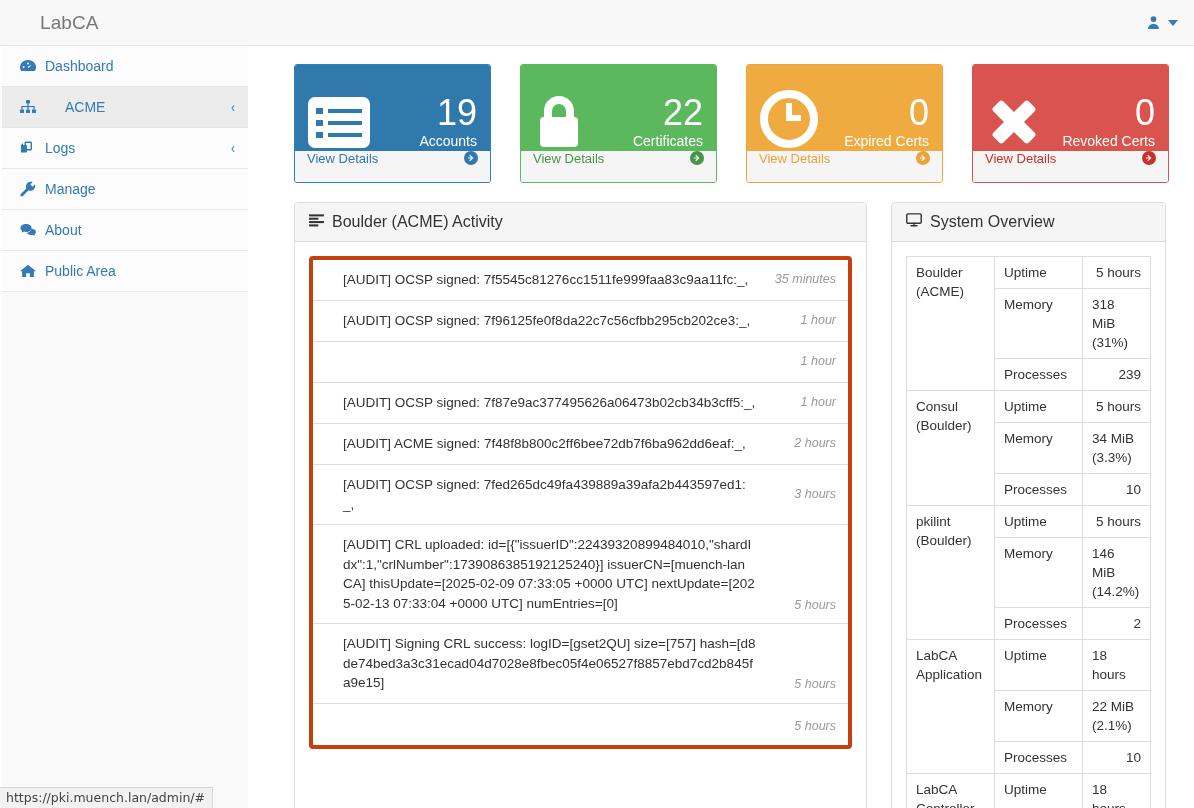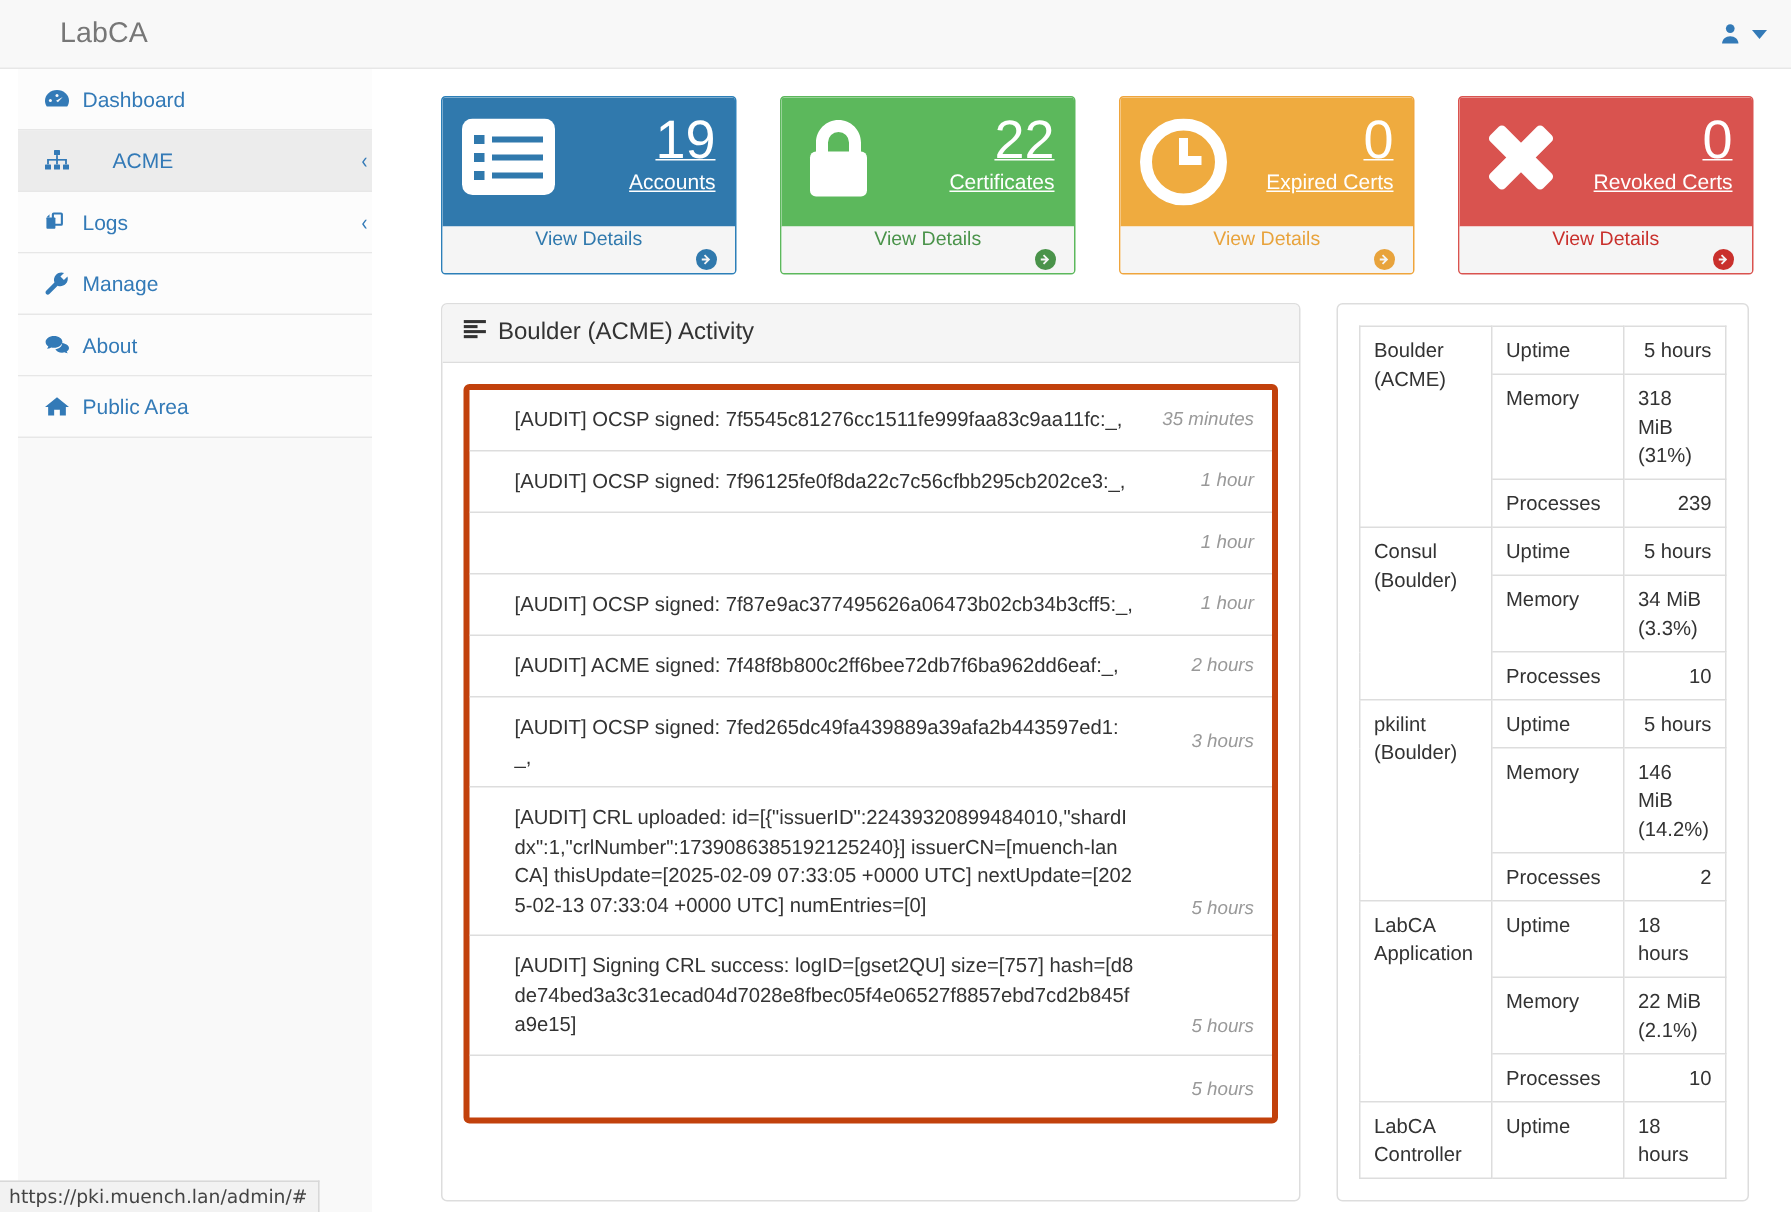--- a/index.html
+++ b/index.html
@@ -36,21 +36,21 @@
   .user-icon svg { display: block; }
   .caret {
     width: 0; height: 0;
     border-left: 5px solid transparent;
     border-right: 5px solid transparent;
     border-top: 6px solid #337ab7;
   }
 
   
   .sidebar {
-    position: absolute; top: 46px; left: 12px;
+    position: absolute; top: 46px; left: 2px;
     width: 248px; height: 762px;
     background: #f9f9f9;
     border-right: 1px solid #e0e0e0;
   }
   .nav-item {
     position: relative;
     display: flex; align-items: center;
     height: 41px;
     padding: 0 14px 0 16px;
     border-bottom: 1px solid #e7e7e7;
@@ -85,36 +85,34 @@
   .card {
     width: 197px;
     border: 1px solid;
     border-radius: 3px;
     overflow: hidden;
     background: #fff;
   }
   .card-body {
     height: 86px;
     padding: 9px 13px 0 13px;
-    display: flex; align-items: flex-start;
+    display: flex; align-items: flex-end;
     color: #fff;
-    text-decoration: underline;
   }
   .card-ico { flex: 0 0 auto; padding-top: 5px; }
   .card-num-wrap { margin-left: auto; text-align: right; }
   .card-num { font-size: 36px; line-height: 38px; font-weight: 400; }
   .card-lbl { font-size: 14px; line-height: 19px; }
   .card-foot {
     height: 31px;
     background: #f5f5f5;
-    display: flex; align-items: center;
+    display: flex; 
     padding: 0 12px;
     font-size: 13px;
     cursor: pointer;
-    flex-direction: column;
   }
   .card-foot .cf-arrow { margin-left: auto; }
   .c-blue   { border-color: #2c7fb8; }
   .c-blue   .card-body { background: #3079ad; }
   .c-blue   .card-foot { color: #3079ad; }
   .c-green  { border-color: #5cb85c; }
   .c-green  .card-body { background: #5cb85c; }
   .c-green  .card-foot { color: #4a934a; }
   .c-orange { border-color: #efa53d; }
   .c-orange .card-body { background: #efab3f; }
@@ -447,20 +445,29 @@
               <span class="age">5 hours</span>
             </div>
             <div class="list-item">
               <span class="age">5 hours</span>
             </div>
           </div>
         </div>
       </div>
 
       <div class="panel panel-system">
+        <div class="panel-heading">
+          <span>
+            <svg width="16" height="14" viewBox="0 0 16 14" fill="none" stroke="#333" stroke-width="1.4">
+              <rect x="0.8" y="0.9" width="14.4" height="9.4" rx="1.2"></rect>
+              <path d="M8 10.3v2.2M5 12.8h6" stroke-linecap="round"></path>
+            </svg>
+          </span>
+          <span>System Overview</span>
+        </div>
         <div class="panel-body">
           <table class="sys">
             <tbody>
               <tr>
                 <td class="grp" rowspan="3">Boulder (ACME)</td>
                 <td class="key">Uptime</td>
                 <td class="val">5 hours</td>
               </tr>
               <tr>
                 <td class="key">Memory</td>

